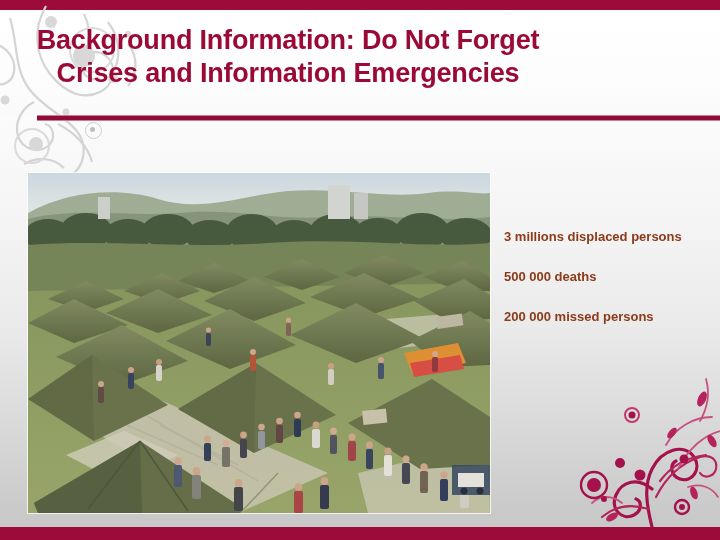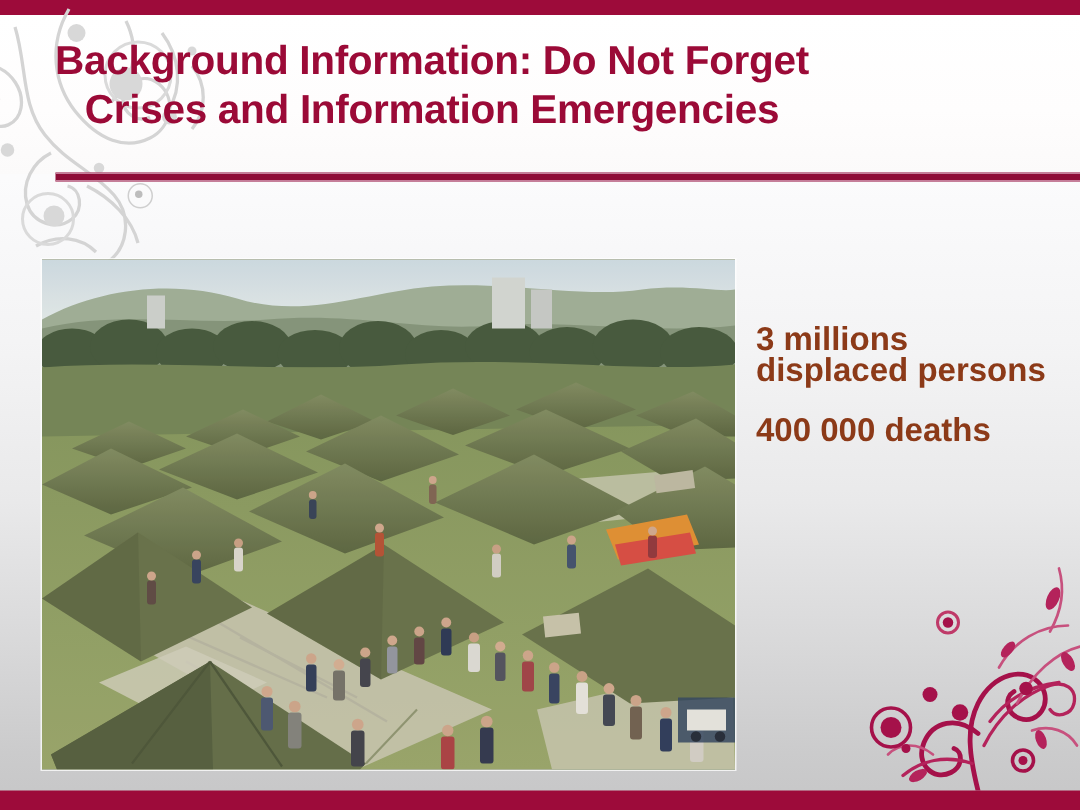--- a/index.html
+++ b/index.html
@@ -138,23 +138,23 @@
     position: absolute;
     left: 504px;
     top: 210px;
     width: 205px;
     z-index: 5;
   }
   .stat {
     color: #8c3a18;
     font-family: "Liberation Sans", sans-serif;
     font-weight: bold;
-    font-size: 22px;
+    font-size: 13px;
     line-height: 21px;
-    margin: 5px 0 19px 0;
+    margin: 16px 0 19px 0;
   }
   .stat:last-child { margin-bottom: 0; }
 </style>
 </head>
 <body>
 
 <div class="slide">
 
   <div class="bar-top"></div>
 
@@ -426,21 +426,22 @@
       <rect x="430" y="300" width="26" height="14" fill="#e2e0d8"></rect>
       <circle cx="436" cy="318" r="3.5" fill="#1e2430"></circle>
       <circle cx="452" cy="318" r="3.5" fill="#1e2430"></circle>
 
       <rect x="0" y="0" width="462" height="340" fill="#ffffff" opacity="0.05"></rect>
     </svg>
   </div>
 
   <div class="text-col">
     <p class="stat">3 millions displaced persons</p>
-    <p class="stat">400 000 deaths</p>
+    <p class="stat">500 000 deaths</p>
+    <p class="stat">200 000 missed persons</p>
   </div>
 
   <div class="orn-bottomright">
     <svg viewBox="0 0 160 150" width="160" height="150" xmlns="http://www.w3.org/2000/svg">
       <g fill="none" stroke="#a5114a" stroke-width="3.2" stroke-linecap="round">
         <path d="M92 150 C86 126 84 108 92 92 C102 72 124 66 134 80 C142 92 132 106 120 102 C111 99 109 88 116 84"></path>
         <path d="M92 112 C78 100 62 104 56 118 C50 132 62 144 74 138 C82 134 82 124 76 122"></path>
       </g>
       <g fill="none" stroke="#b4235b" stroke-width="2.2" stroke-linecap="round">
         <path d="M96 120 C106 100 122 86 140 80 C150 77 158 82 156 92 C154 100 144 102 140 96"></path>

